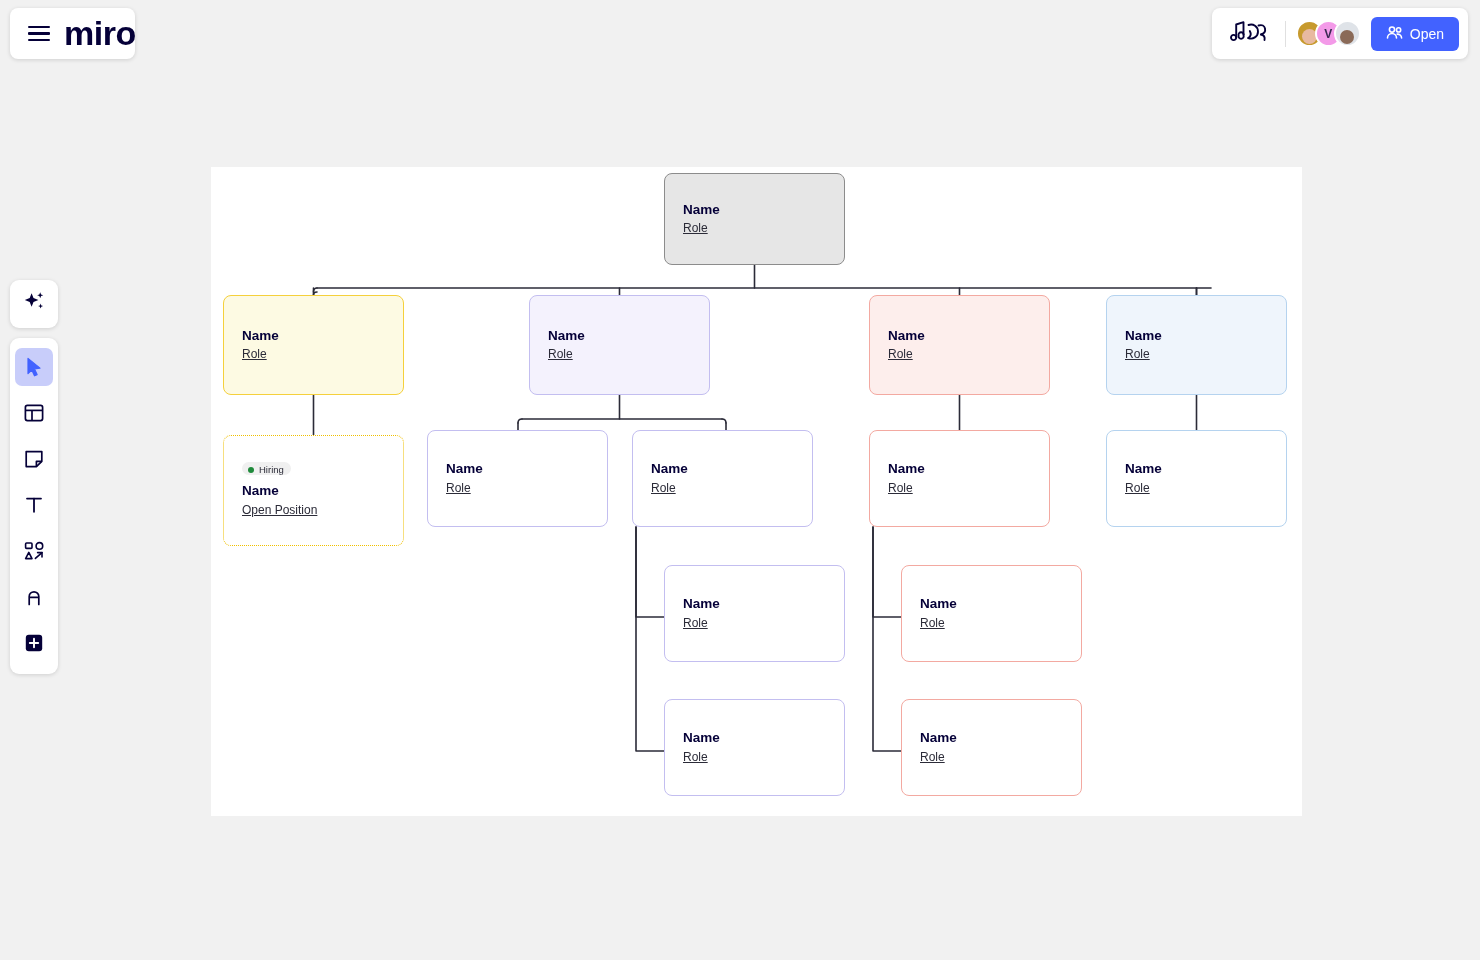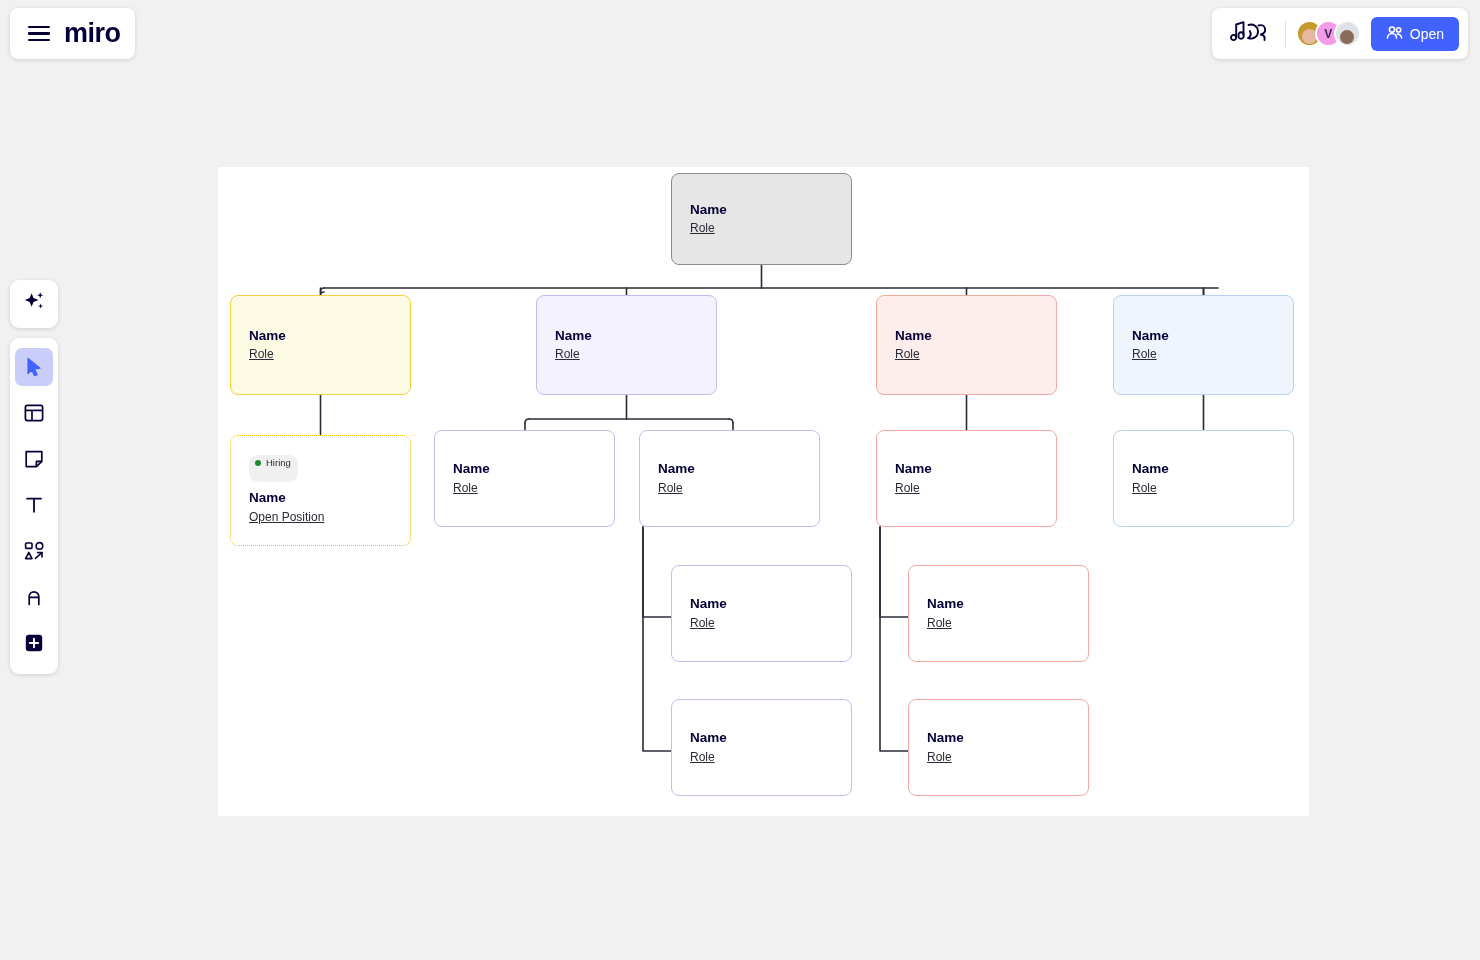--- a/index.html
+++ b/index.html
@@ -6,21 +6,21 @@
   html, body {
     width: 1480px; height: 960px;
     background: #f1f1f1;
     font-family: "Liberation Sans", sans-serif;
     overflow: hidden;
   }
   .app { position: relative; width: 1480px; height: 960px; }
 
   
   #board-frame {
-    position: absolute; left: 218px; top: 167px;
+    position: absolute; left: 211px; top: 167px;
     width: 1091px; height: 649px;
     background: #ffffff;
   }
   #connector-layer { position: absolute; left: 0; top: 0; width: 1091px; height: 649px; }
 
   
   .node {
     position: absolute;
     border-radius: 8px;
     background: #ffffff;
@@ -38,36 +38,36 @@
   .n-blue   { background:#eff5fc; border-color:#b5d3ef; }
 
   .n-purple-o { background:#ffffff; border-color:#c3bef0; }
   .n-pink-o   { background:#ffffff; border-color:#f3a9a1; }
   .n-blue-o   { background:#ffffff; border-color:#b5d3ef; }
   .n-open     { background:#ffffff; border:1.5px dotted #f0c000; }
 
   .badge {
     display:inline-flex; align-items:center; gap:5px;
     background:#f0f0f0; border-radius:9px;
-    padding:2px 7px 14px 6px; margin-bottom:7px; align-self:flex-start;
+    padding:2px 7px 0 6px; margin-bottom:7px; align-self:flex-start;
   }
   .badge .dot { width:6px; height:6px; border-radius:50%; background:#1f8a3b; }
   .badge .txt { font-size:9.5px; color:#2b2b38; }
 
   
   #logo-bar {
     position:absolute; left:10px; top:8px;
     width:125px; height:51px;
     background:#fff; border-radius:8px;
     box-shadow:0 1px 4px rgba(0,0,0,.14);
     display:flex; align-items:center; gap:14px; padding-left:18px;
   }
   #logo-bar .burger { display:flex; flex-direction:column; gap:4px; cursor:pointer; }
   #logo-bar .burger i { display:block; width:22px; height:2.2px; background:#050038; border-radius:1px; }
-  #logo-bar .wordmark { font-size:27px; font-weight:bold; color:#050038; letter-spacing:-.5px; }
+  #logo-bar .wordmark { font-size:34px; font-weight:bold; color:#050038; letter-spacing:-.5px; }
 
   
   #top-right-bar {
     position:absolute; right:12px; top:8px; height:51px;
     background:#fff; border-radius:8px;
     box-shadow:0 1px 4px rgba(0,0,0,.14);
     display:flex; align-items:center; gap:10px; padding:0 9px;
   }
   #top-right-bar .sep { width:1px; height:26px; background:#e0e0e0; }
   .avatars { display:flex; align-items:center; }

